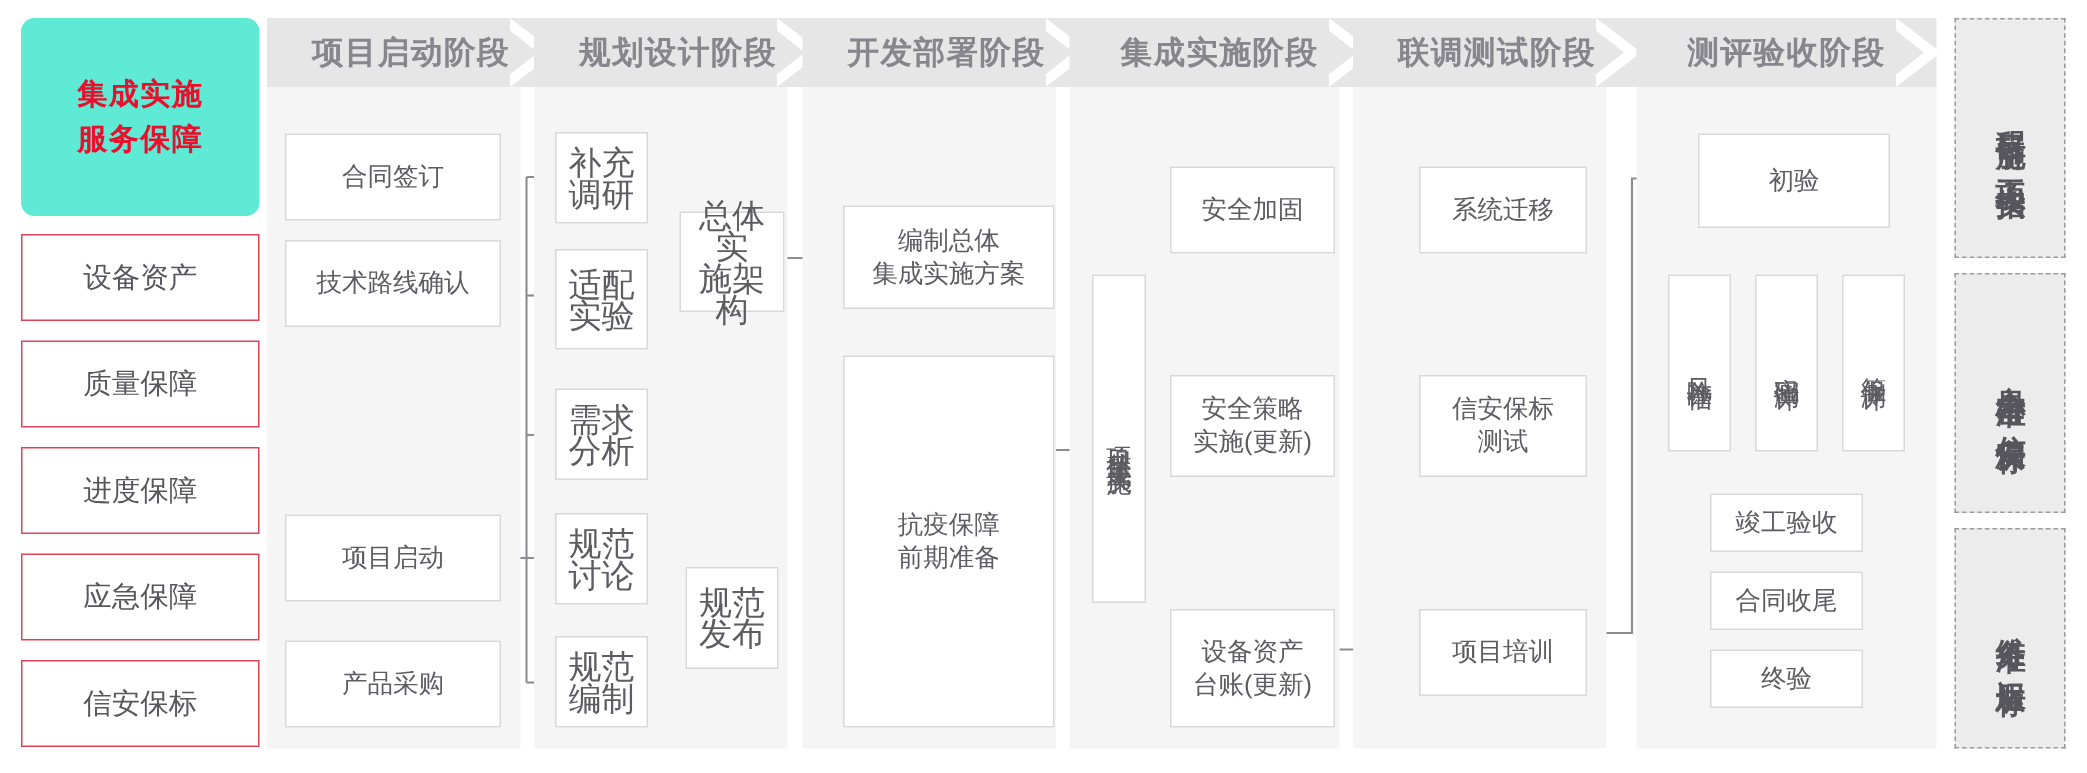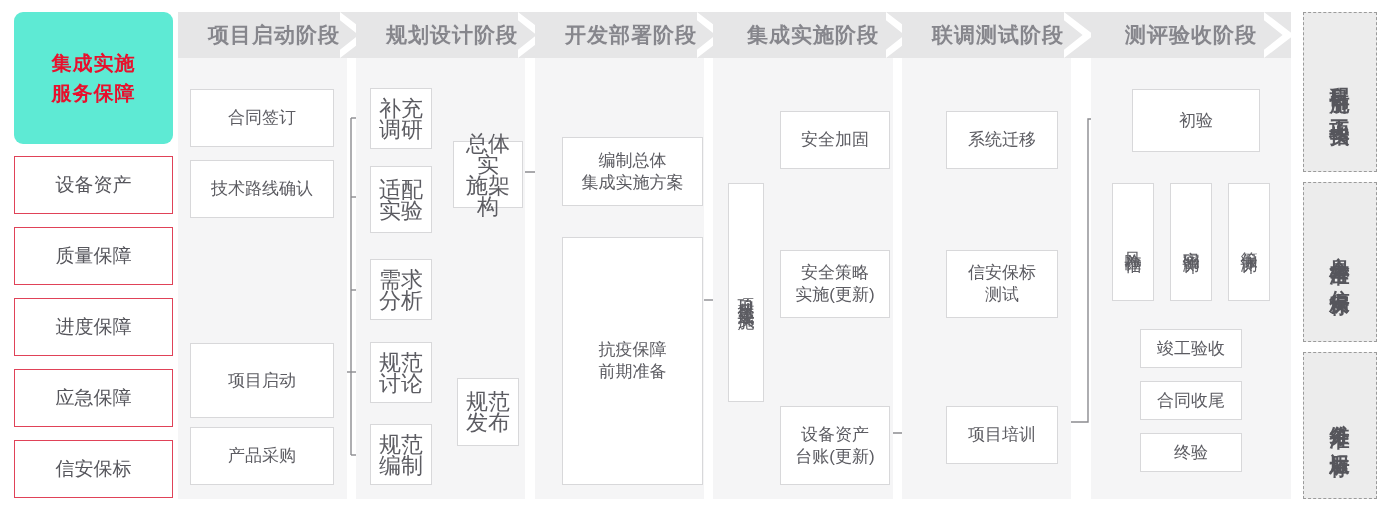--- a/index.html
+++ b/index.html
@@ -192,21 +192,21 @@
     <span>测评验收阶段</span>
     </div>
   <div class="abs chev" style="left:1264px;top:12px"></div>
 
   <div class="abs box" style="left:190px;top:89px;width:144px;height:58px">
     <span>合同签订</span>
     </div>
   <div class="abs box" style="left:190px;top:160px;width:144px;height:58px">
     <span>技术路线确认</span>
     </div>
-  <div class="abs box" style="left:190px;top:343px;width:144px;height:75px">
+  <div class="abs box" style="left:190px;top:343px;width:144px;height:58px">
     <span>项目启动</span>
     </div>
   <div class="abs box" style="left:190px;top:427px;width:144px;height:58px">
     <span>产品采购</span>
     </div>
 
   <div class="abs box sm" style="left:370px;top:88px;width:62px;height:61px">
     <div>
         <div>补充</div>
          <div>调研</div>

